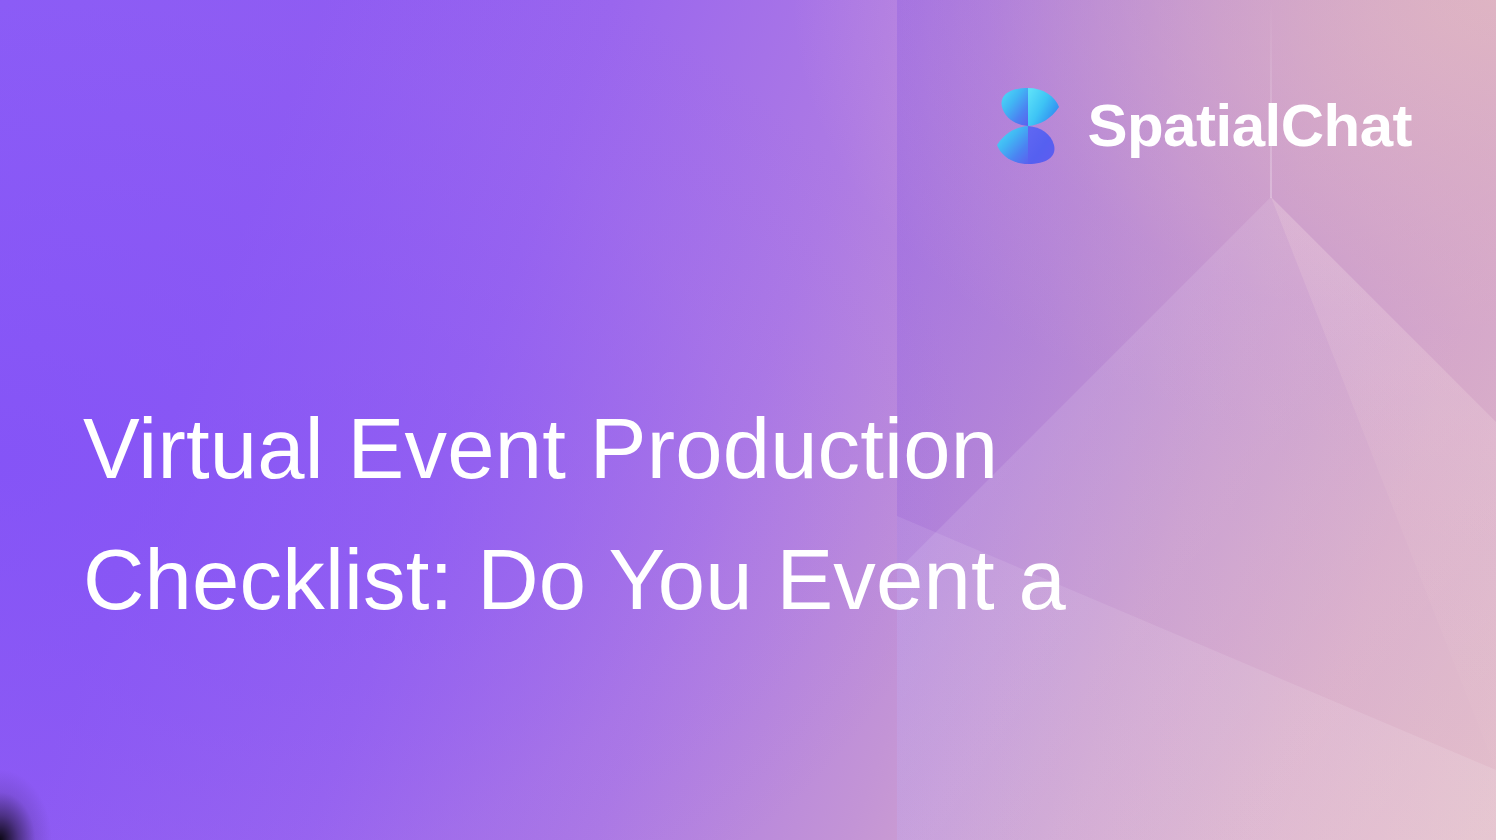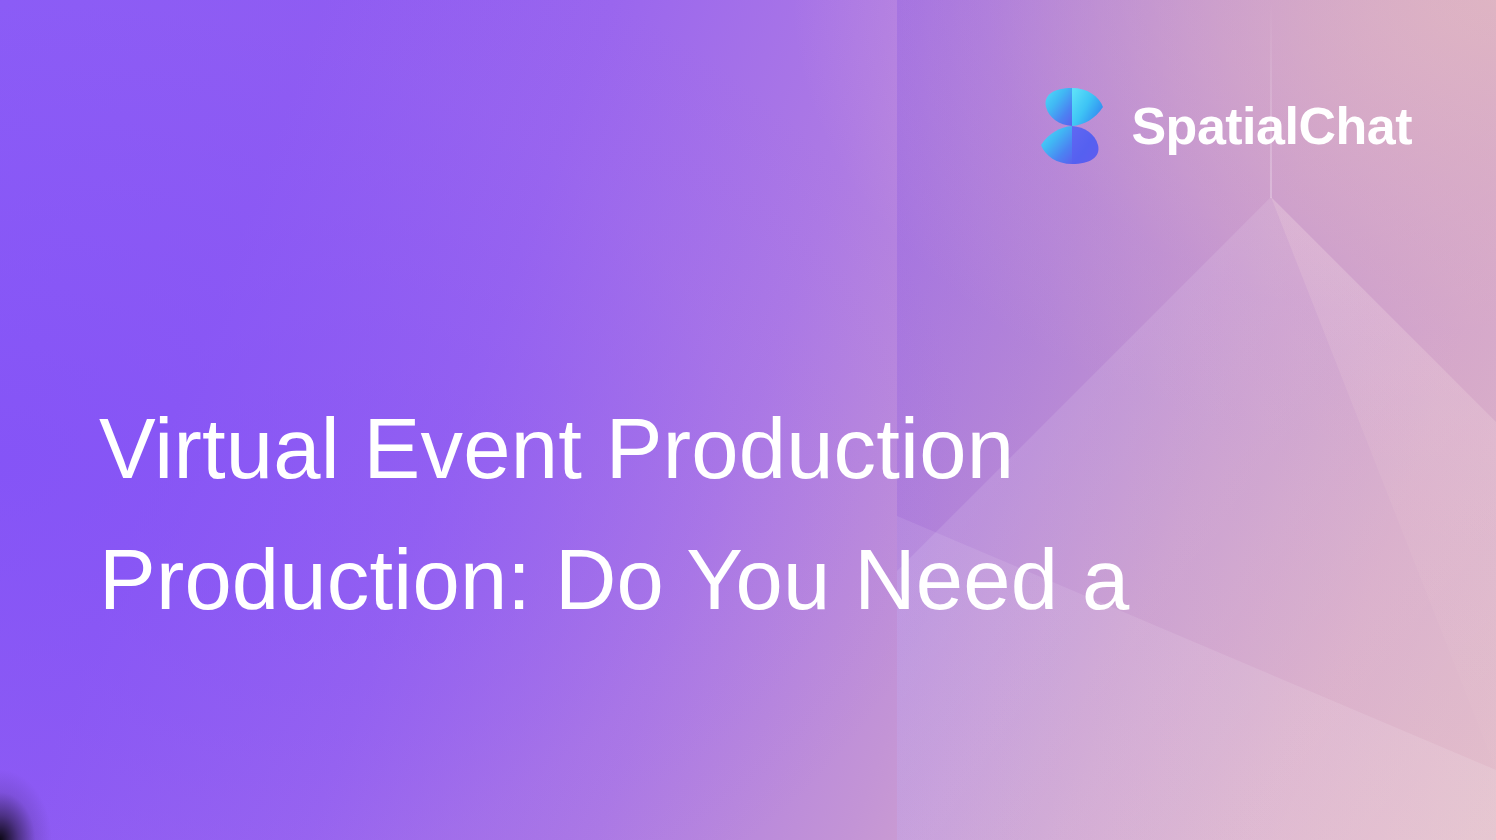--- a/index.html
+++ b/index.html
@@ -154,32 +154,32 @@
   }
 
   .brand-mark {
     width: 66px;
     height: 92px;
     display: block;
   }
 
   .brand-word {
     color: #ffffff;
-    font-size: 52px;
+    font-size: 60px;
     font-weight: 700;
     letter-spacing: -0.5px;
     line-height: 1;
     white-space: nowrap;
     font-family: "Liberation Sans", sans-serif;
   }
 
   
   .headline {
     position: absolute;
-    left: 99px;
+    left: 83px;
     top: 383px;
     width: 1140px;
     margin: 0;
     color: #ffffff;
     font-size: 85px;
     font-weight: 400;
     line-height: 131px;
     letter-spacing: 0.2px;
     font-family: "Liberation Sans", sans-serif;
   }
@@ -224,16 +224,16 @@
       <path d="M33 8 C48 8 60 16 64 27 C56 39 45 45 33 46 C33 33 33 21 33 8 Z" fill="url(#gTop)"></path>
       <path d="M33 46 C20 45 10 38 7 27 C4 15 15 8 33 8 C33 21 33 33 33 46 Z" fill="url(#gMid)"></path>
       <path d="M33 46 C46 47 56 54 59 65 C62 77 51 84 33 84 C33 71 33 59 33 46 Z" fill="url(#gBot)"></path>
       <path d="M33 84 C18 84 6 76 2 65 C10 53 21 47 33 46 C33 59 33 71 33 84 Z" fill="url(#gMid)"></path>
     </svg>
     <span class="brand-word">SpatialChat</span>
   </div>
 
   <h1 class="headline">
     <span class="ln">Virtual Event Production</span>
-    <span class="ln">Production: Do You Need a</span>
+    <span class="ln">Checklist: Do You Event a</span>
   </h1>
 
 </div>
 
 </body></html>

